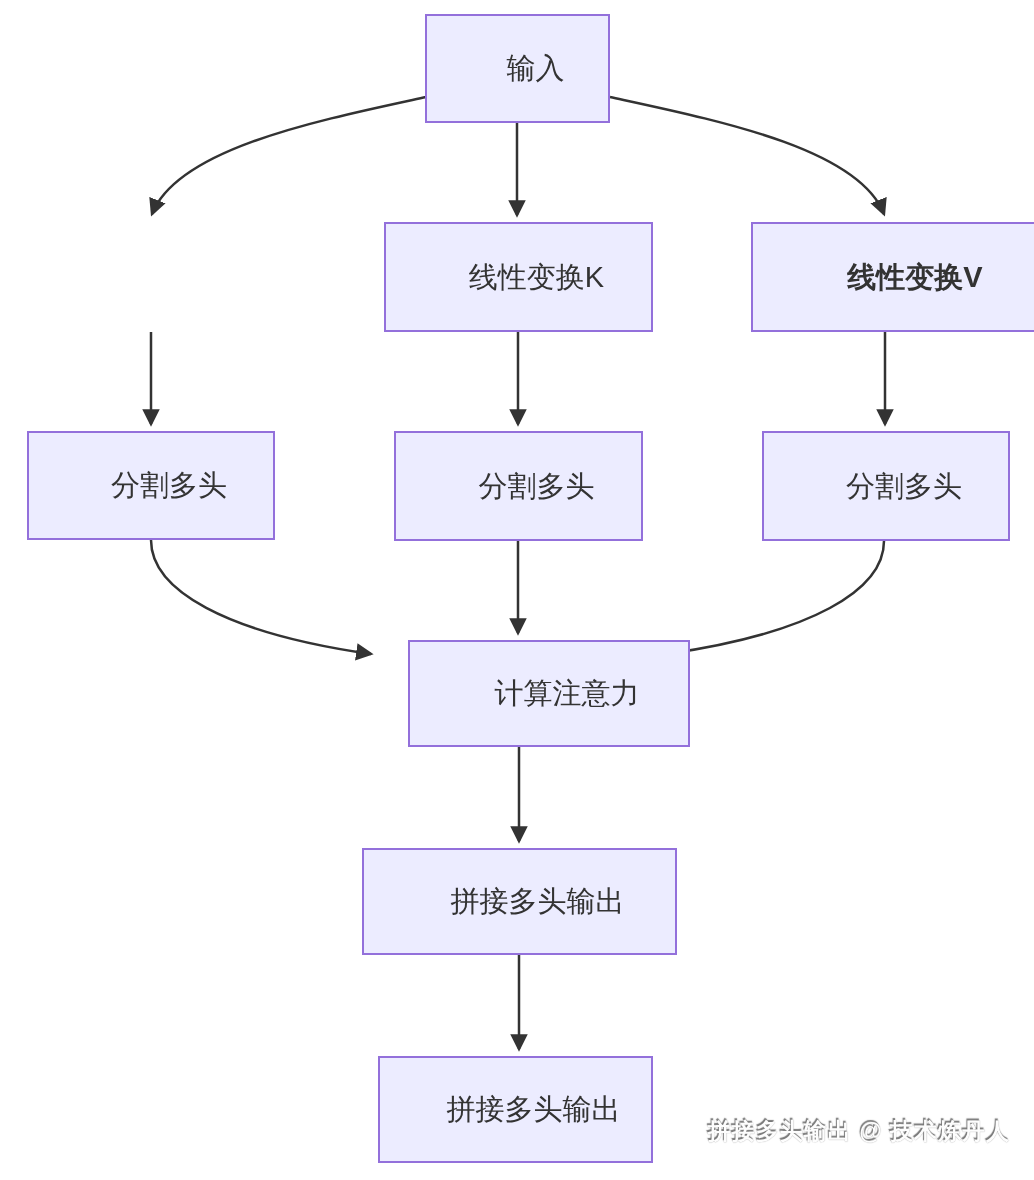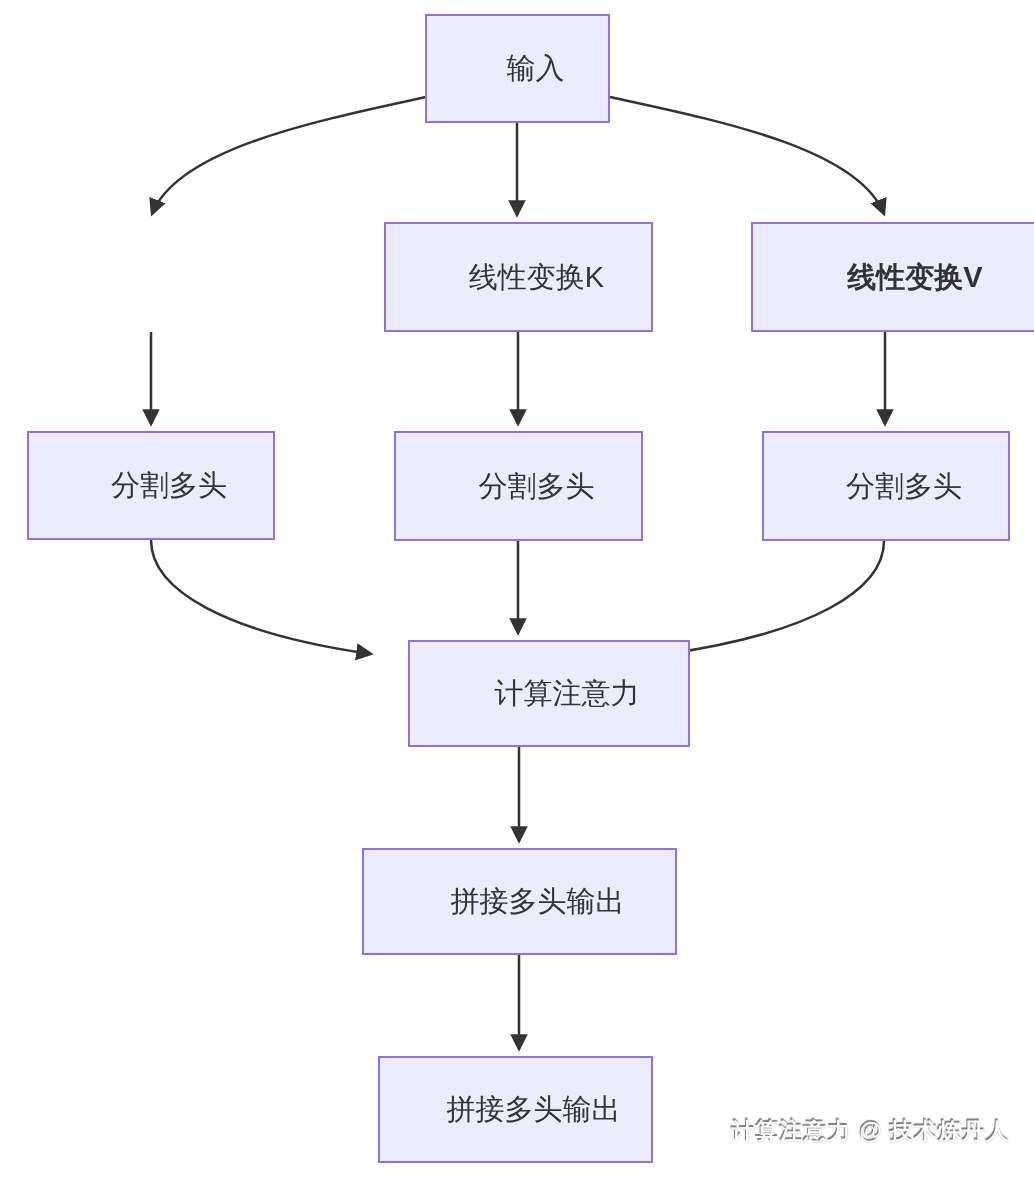--- a/index.html
+++ b/index.html
@@ -98,15 +98,15 @@
   <div class="node n-split-k">分割多头</div>
 
   <div class="node n-split-v">分割多头</div>
 
   <div class="node n-attn">计算注意力</div>
 
   <div class="node n-concat">拼接多头输出</div>
 
   <div class="node n-output">拼接多头输出</div>
 
-  <div class="watermark">计算注意力 @ 技术炼丹人</div>
+  <div class="watermark">拼接多头输出 @ 技术炼丹人</div>
 
 </div>
 
 </body></html>

